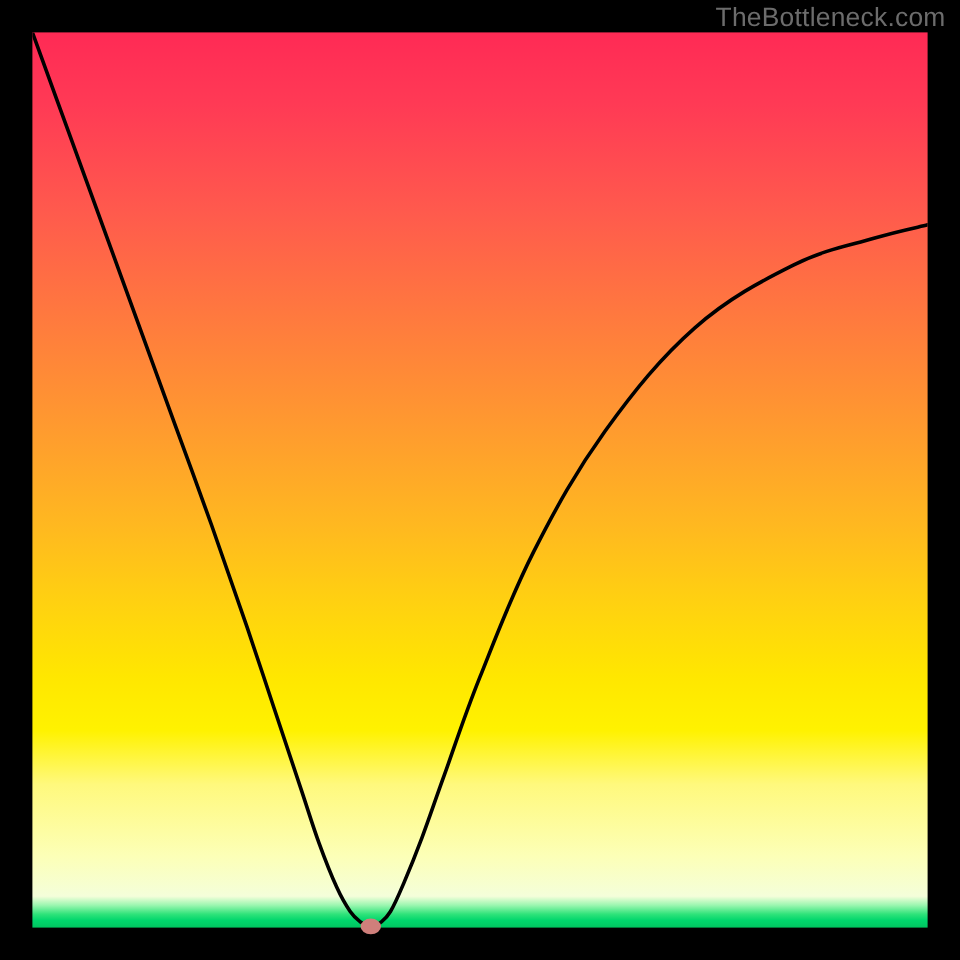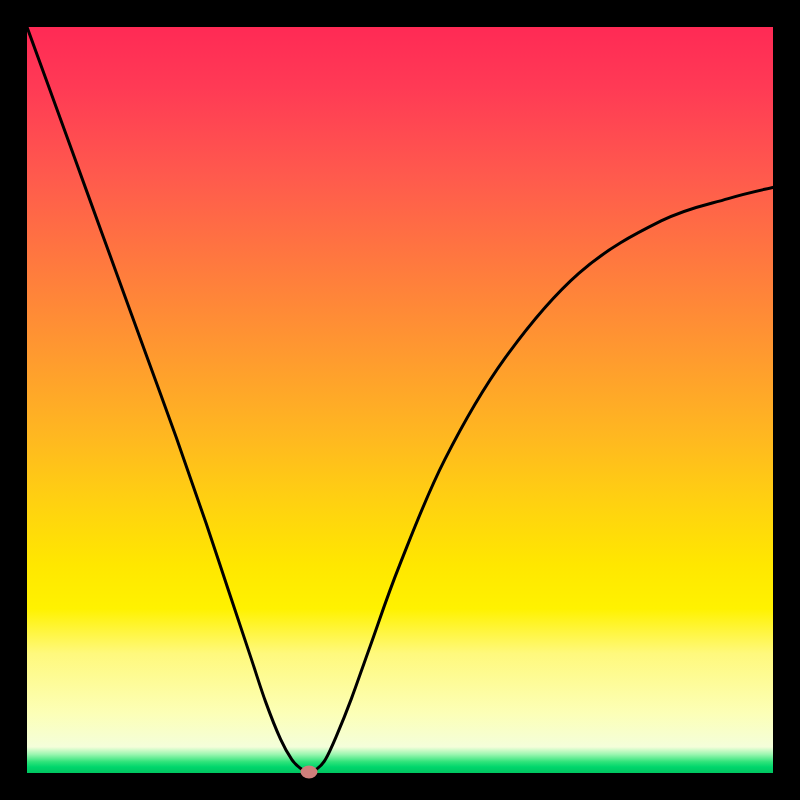--- a/index.html
+++ b/index.html
@@ -67,19 +67,20 @@
     background: #cf7f7b;
     border-radius: 50% / 50%;
     transform: translate(-50%, -50%);
     z-index: 4;
   }
 </style>
 </head>
 <body>
 
 <div class="frame">
+  <div class="watermark">TheBottleneck.com</div>
   <div class="plot-area">
     <svg class="curve" viewBox="0 0 746 746" preserveAspectRatio="none">
       <path fill="none" stroke="#000" stroke-width="3" stroke-linecap="round" stroke-linejoin="round" d="M 0.00 0.00 C 5.37 14.77, 19.10 52.52, 29.84 82.06 C 40.58 111.60, 48.94 134.58, 59.68 164.12 C 70.42 193.66, 78.78 216.64, 89.52 246.18 C 100.26 275.72, 108.62 298.70, 119.36 328.24 C 130.10 357.78, 138.46 380.09, 149.20 410.30 C 159.94 440.51, 169.64 468.56, 179.04 496.09 C 188.44 523.62, 193.36 539.06, 201.42 563.23 C 209.48 587.40, 217.09 610.23, 223.80 630.37 C 230.51 650.51, 233.35 660.36, 238.72 675.13 C 244.09 689.90, 248.94 702.09, 253.64 712.43 C 258.34 722.77, 261.20 727.34, 264.83 732.57 C 268.46 737.81, 270.69 739.11, 273.78 741.52 C 276.87 743.94, 279.17 745.87, 281.99 746.00 C 284.81 746.13, 286.49 744.69, 289.45 742.27 C 292.40 739.85, 294.77 738.61, 298.40 732.57 C 302.03 726.53, 304.89 719.71, 309.59 708.70 C 314.29 697.69, 318.47 687.51, 324.51 671.40 C 330.55 655.29, 334.43 643.35, 343.16 619.18 C 351.89 595.01, 359.57 570.69, 373.00 537.12 C 386.43 503.55, 398.96 469.61, 417.76 432.68 C 436.56 395.75, 453.27 365.54, 477.44 331.97 C 501.61 298.40, 523.84 271.02, 552.04 246.18 C 580.24 221.34, 607.24 207.39, 634.10 193.96 C 660.96 180.53, 681.10 177.62, 701.24 171.58 C 721.38 165.54, 737.94 162.40, 746.00 160.39"></path>
     </svg>
     <div class="marker" style="left: 281.988px; top: 745px;"></div>
   </div>
 </div>
 
 </body></html>

